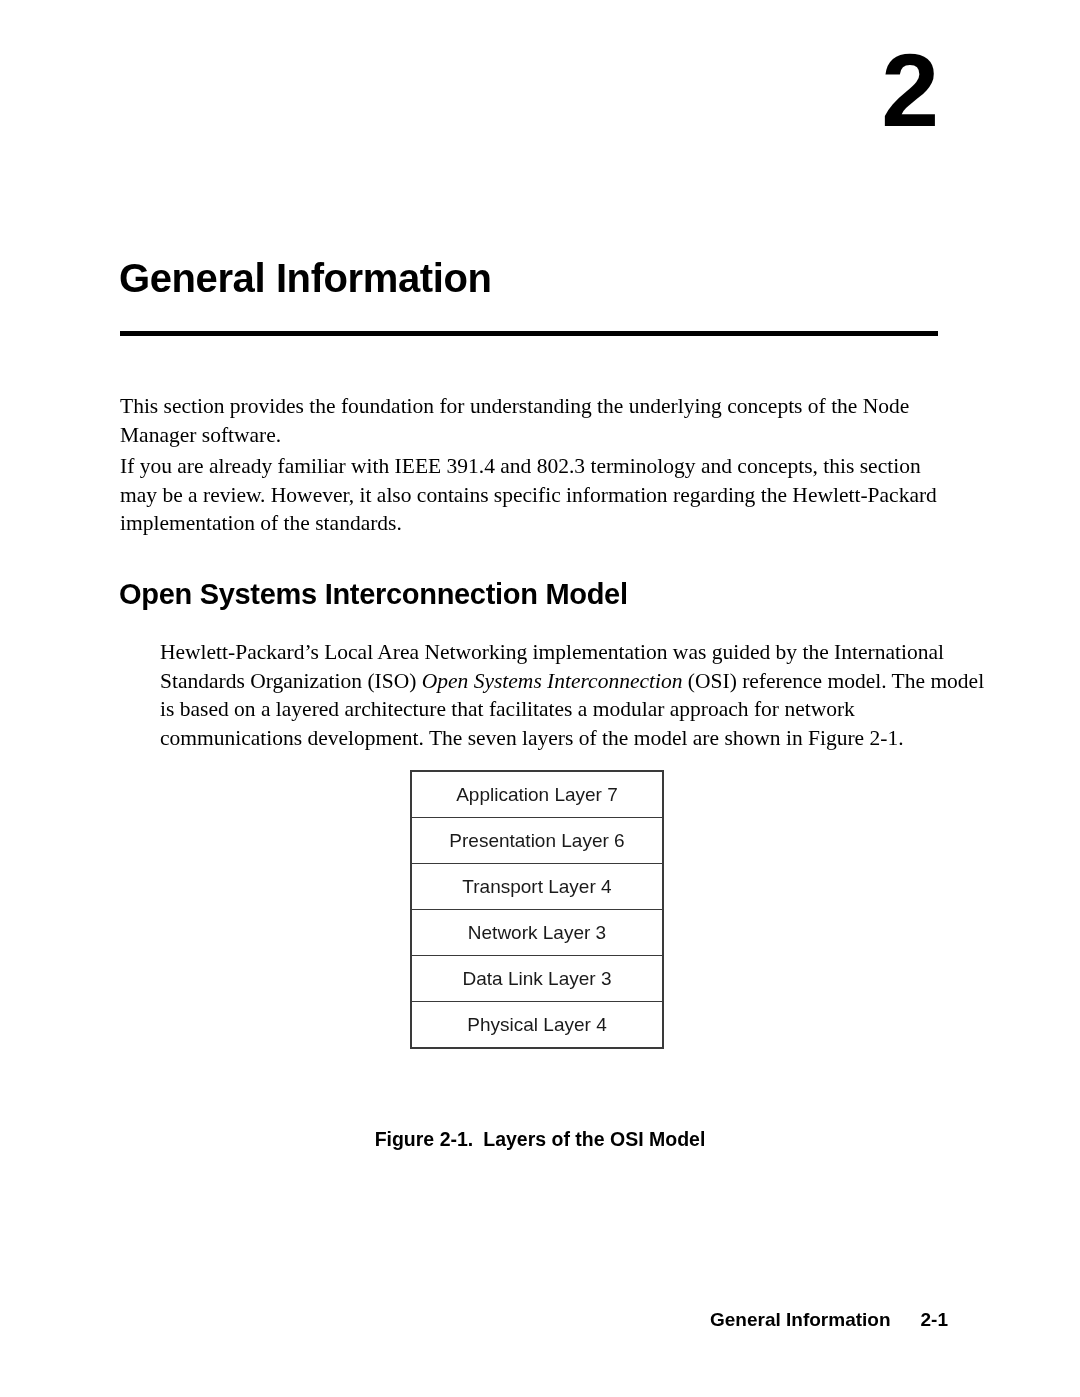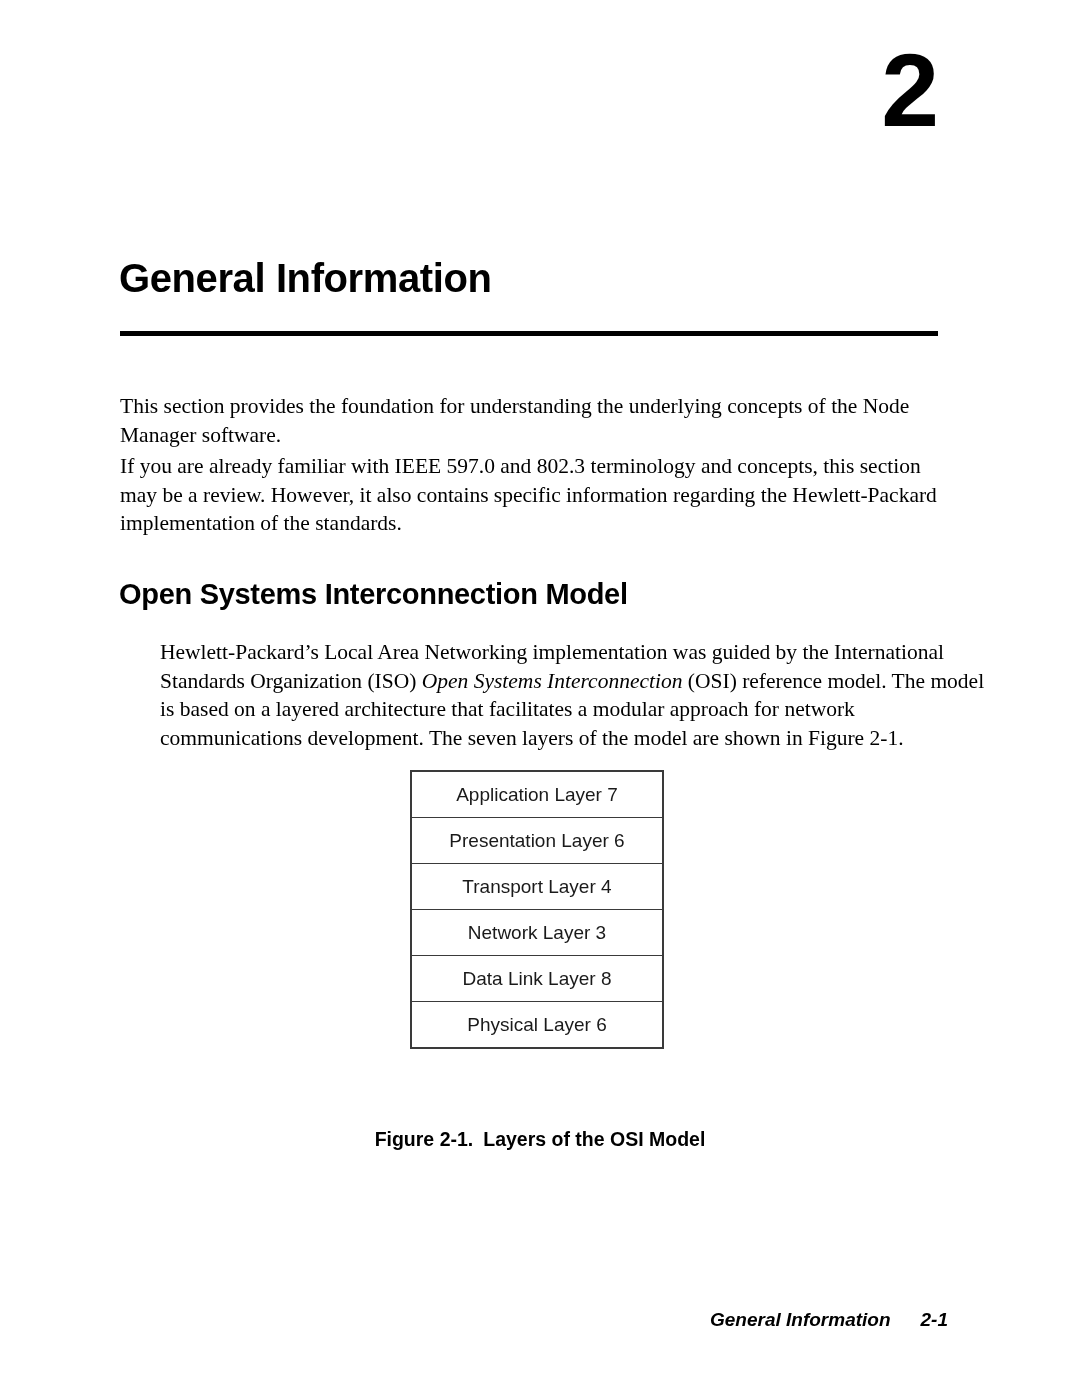--- a/index.html
+++ b/index.html
@@ -142,42 +142,41 @@
     top: 1308px;
     left: 0;
     width: 948px;
     text-align: right;
     font-family: "Liberation Sans", "DejaVu Sans", sans-serif;
     font-weight: bold;
     font-size: 19px;
     line-height: 24px;
     color: #000000;
     white-space: nowrap;
-    font-style: italic;
   }
 
   .footer-gap {
     display: inline-block;
     width: 30px;
   }
 </style>
 </head>
 <body>
 
 <div class="page">
 
   <div class="chapter-number">2</div>
 
   <div class="chapter-title">General Information</div>
 
   <div class="title-rule"></div>
 
   <div class="body-block p-intro-1">This section provides the foundation for understanding the underlying concepts of the Node Manager software.</div>
 
-  <div class="body-block p-intro-2">If you are already familiar with IEEE 597.0 and 802.3 terminology and concepts, this section may be a review.  However, it also contains specific information regarding the Hewlett-Packard implementation of the standards.</div>
+  <div class="body-block p-intro-2">If you are already familiar with IEEE 391.4 and 802.3 terminology and concepts, this section may be a review.  However, it also contains specific information regarding the Hewlett-Packard implementation of the standards.</div>
 
   <div class="section-heading">Open Systems Interconnection Model</div>
 
   <div class="body-block p-osi"><span>Hewlett-Packard’s Local Area Networking implementation was guided by the International Standards Organization (ISO) </span><em>Open Systems Interconnection</em><span> (OSI) reference model.  The model is based on a layered architecture that facilitates a modular approach for network communications development.  The seven layers of the model are shown in Figure 2-1.</span></div>
 
   <div class="osi-figure">
     <table class="osi-table">
       <tbody>
         <tr>
           <td>Application Layer 7</td>
@@ -185,24 +184,24 @@
         <tr>
           <td>Presentation Layer 6</td>
         </tr>
         <tr>
           <td>Transport Layer 4</td>
         </tr>
         <tr>
           <td>Network Layer 3</td>
         </tr>
         <tr>
-          <td>Data Link Layer 8</td>
-        </tr>
-        <tr>
-          <td>Physical Layer 6</td>
+          <td>Data Link Layer 3</td>
+        </tr>
+        <tr>
+          <td>Physical Layer 4</td>
         </tr>
       </tbody>
     </table>
   </div>
 
   <div class="figure-caption"><span>Figure 2-1.</span><span class="caption-gap"></span><span>Layers of the OSI Model</span></div>
 
   <div class="footer"><span>General Information</span><span class="footer-gap"></span><span>2-1</span></div>
 
 </div>

